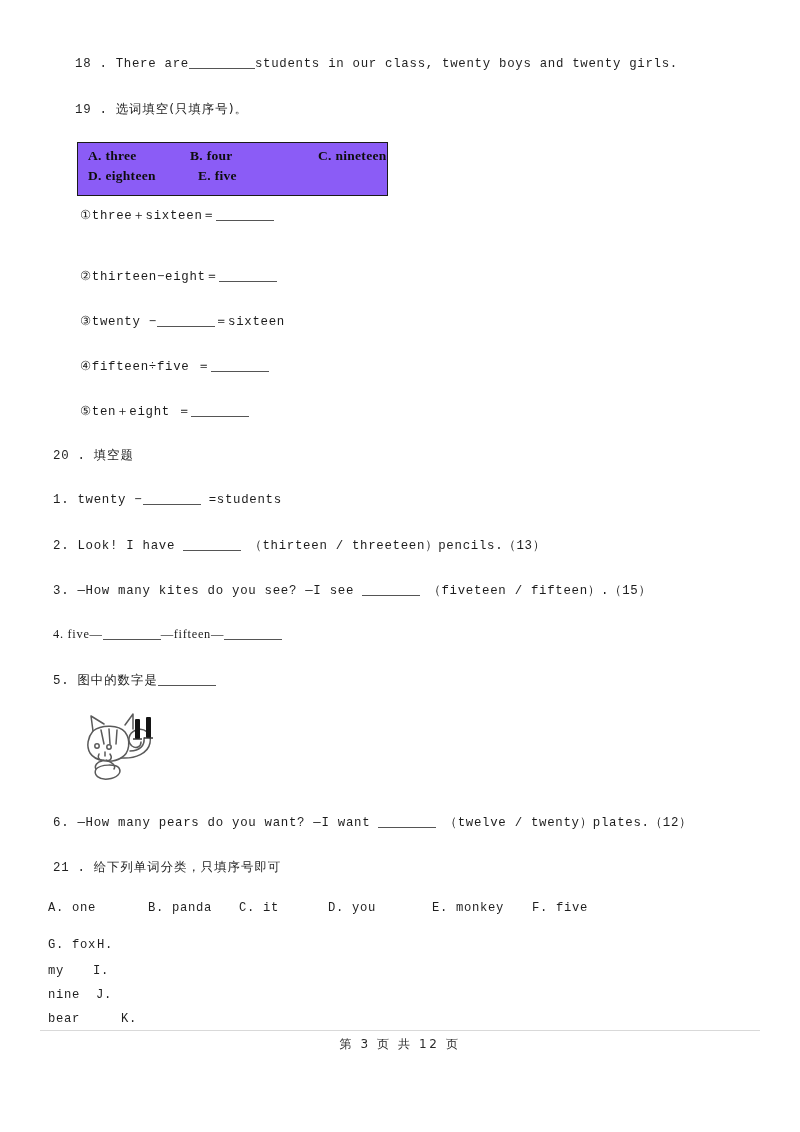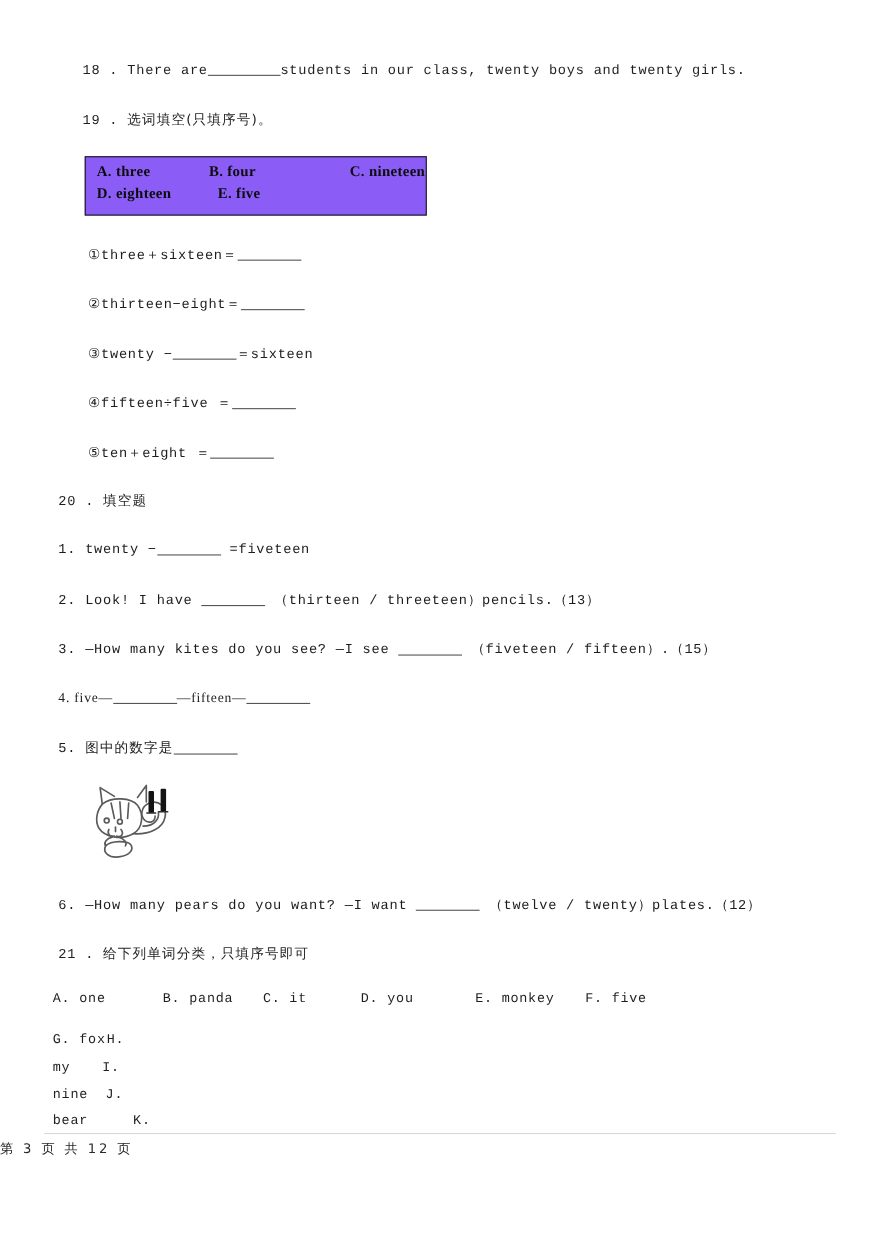--- a/index.html
+++ b/index.html
@@ -81,21 +81,21 @@
   .opt-d { width: 110px; }
 
   
   .sub-item {
     position: absolute;
     left: 80px;
     font-size: 12.4px;
     letter-spacing: 0.7px;
     white-space: nowrap;
   }
-  #sub1 { top: 223px; }
+  #sub1 { top: 207px; }
   #sub2 { top: 268px; }
   #sub3 { top: 313px; }
   #sub4 { top: 358px; }
   #sub5 { top: 403px; }
 
   
   #item20 { position: absolute; left: 53px; top: 447px; }
 
   
   .fill-item {
@@ -158,21 +158,21 @@
     top: 1030px;
     width: 720px;
     height: 1px;
     background: #d9d9d9;
   }
   #footer {
     position: absolute;
     left: 0;
     top: 1036px;
     width: 800px;
-    text-align: left;
+    text-align: center;
     font-family: "DejaVu Sans", "Liberation Sans", sans-serif;
     font-size: 12px;
     letter-spacing: 2.6px;
     color: #2a2a2a;
   }
 </style>
 </head>
 <body>
 
 <div class="page">
@@ -213,21 +213,21 @@
   </div>
 
   <div class="q-line" id="item20">
     <span>20 .</span>
     <span class="cn">填空题</span>
   </div>
 
   <div class="fill-item" id="fill1">
     <span>1.</span>
     <span>twenty −</span><span class="blank b-md"></span>
-    <span>=fiveteen</span>
+    <span>=students</span>
   </div>
 
   <div class="fill-item" id="fill2">
     <span>2.</span>
     <span>Look! I have</span>
     <span class="blank b-md"></span>
     <span>（thirteen / threeteen）pencils.（13）</span>
   </div>
 
   <div class="fill-item" id="fill3">

